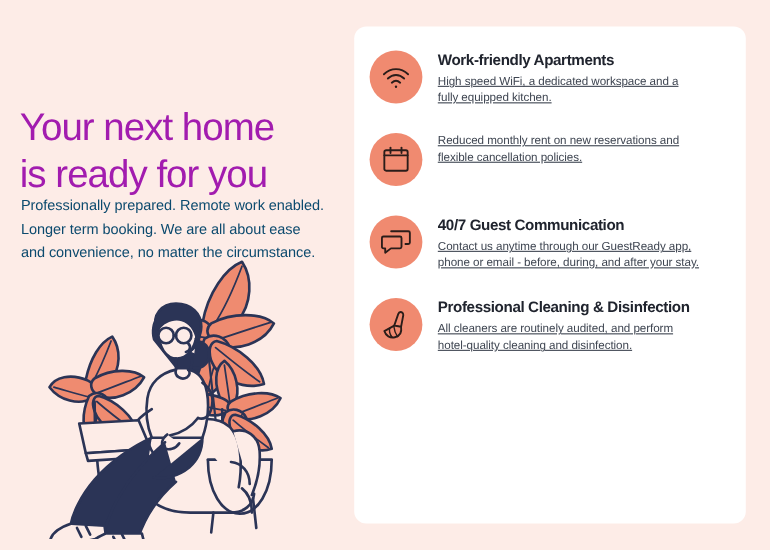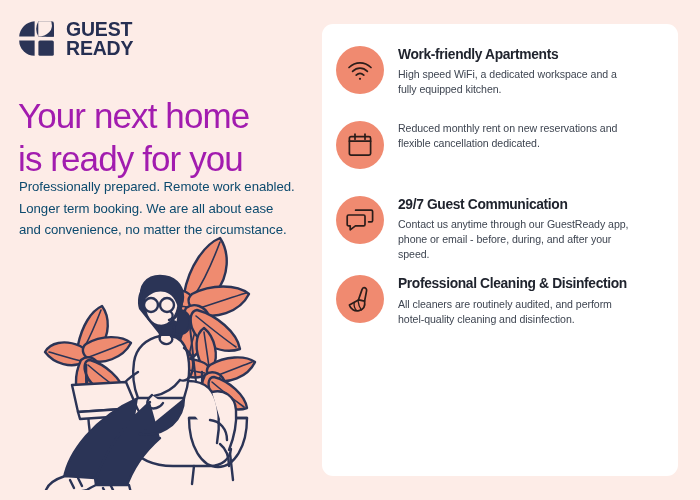--- a/index.html
+++ b/index.html
@@ -131,44 +131,30 @@
     letter-spacing: -0.35px;
     line-height: 1.25;
     margin-bottom: 4px;
   }
   .feature-desc {
     font-size: 10.6px;
     line-height: 1.42;
     color: #3e4551;
     letter-spacing: -0.06px;
     max-width: 240px;
+    text-decoration: underline;
   }
 </style>
 </head>
 <body>
 
 <div class="page">
 
   <div class="left-col">
 
-    <div class="brand">
-      <svg class="brand-mark" viewBox="0 0 37 37">
-        <path d="M16.6 1.2 A16.4 16.4 0 0 0 1.2 16.6 L16.6 16.6 Z" fill="#2b3456"></path>
-        <path d="M20.4 1.2 L35.8 1.2 L35.8 16.6 L20.4 16.6 A15.4 15.4 0 0 1 20.4 1.2 Z" fill="#2b3456" transform="translate(0,0)"></path>
-        <path d="M20.4 16.6 L20.4 1.2 L35.8 1.2 A15.4 15.4 0 0 1 20.4 16.6 Z" fill="#fdece7"></path>
-        <path d="M20.4 1.2 L35.8 1.2 L35.8 16.6 L20.4 16.6 Z" fill="none"></path>
-        <path d="M20.4 1.2 L33.3 1.2 A2.5 2.5 0 0 1 35.8 3.7 L35.8 16.6 L20.4 16.6 Z" fill="#2b3456"></path>
-        <path d="M35.8 1.2 A15.4 15.4 0 0 1 20.4 16.6 L20.4 1.2 Z" fill="#fdece7"></path>
-        <path d="M33.3 1.2 A2.5 2.5 0 0 1 35.8 3.7 L35.8 16.6 L28.1 16.6 A14 14 0 0 0 33.3 1.2 Z" fill="#2b3456"></path>
-        <path d="M1.2 20.4 L16.6 20.4 L16.6 35.8 A15.4 15.4 0 0 1 1.2 20.4 Z" fill="#2b3456"></path>
-        <rect x="20.4" y="20.4" width="15.4" height="15.4" rx="1.6" fill="#2b3456"></rect>
-      </svg>
-      <div class="brand-word">GUEST
-READY</div>
-    </div>
 
     <h1 class="headline">Your next home
 is ready for you</h1>
 
     <p class="subcopy">Professionally prepared. Remote work enabled. Longer term booking. We are all about ease and convenience, no matter the circumstance.</p>
 
     <svg class="illustration" viewBox="0 0 282 268">
       <g fill="none" stroke="#2b3456" stroke-width="2.4" stroke-linecap="round" stroke-linejoin="round">
 
         <g>
@@ -301,35 +287,35 @@
         <div class="feature-row">
           <div class="feature-icon">
             <svg width="26" height="26" viewBox="0 0 26 26" fill="none" stroke="#2b1d1a" stroke-width="1.7" stroke-linecap="round" stroke-linejoin="round">
               <rect x="2.4" y="4.6" width="21.2" height="18.6" rx="1.6"></rect>
               <path d="M2.4 9.2 L23.6 9.2"></path>
               <path d="M8 2.2 L8 7.2"></path>
               <path d="M18 2.2 L18 7.2"></path>
             </svg>
           </div>
           <div class="feature-text">
-            <div class="feature-desc">Reduced monthly rent on new reservations and flexible cancellation dedicated.</div>
+            <div class="feature-desc">Reduced monthly rent on new reservations and flexible cancellation policies.</div>
           </div>
         </div>
 
 
         <div class="feature-row">
           <div class="feature-icon">
             <svg width="28" height="26" viewBox="0 0 28 26" fill="none" stroke="#2b1d1a" stroke-width="1.7" stroke-linecap="round" stroke-linejoin="round">
               <path d="M9.6 3.2 L25.2 3.2 C26.0 3.2 26.6 3.8 26.6 4.6 L26.6 13.4 C26.6 14.2 26.0 14.8 25.2 14.8 L22.6 14.8" fill="#f08a70"></path>
               <path d="M2.6 8.0 L17.6 8.0 C18.4 8.0 19.0 8.6 19.0 9.4 L19.0 17.4 C19.0 18.2 18.4 18.8 17.6 18.8 L9.4 18.8 L4.2 22.8 L4.2 18.8 L2.6 18.8 C1.8 18.8 1.2 18.2 1.2 17.4 L1.2 9.4 C1.2 8.6 1.8 8.0 2.6 8.0 Z" fill="#f08a70"></path>
             </svg>
           </div>
           <div class="feature-text">
-            <div class="feature-title">29/7 Guest Communication</div>
-            <div class="feature-desc">Contact us anytime through our GuestReady app, phone or email - before, during, and after your speed.</div>
+            <div class="feature-title">40/7 Guest Communication</div>
+            <div class="feature-desc">Contact us anytime through our GuestReady app, phone or email - before, during, and after your stay.</div>
           </div>
         </div>
 
         <div class="feature-row">
           <div class="feature-icon">
             <svg width="28" height="28" viewBox="0 0 28 28" fill="none" stroke="#2b1d1a" stroke-width="1.7" stroke-linecap="round" stroke-linejoin="round">
               <path d="M18.0 2.6 C19.6 2.6 20.8 4.0 20.6 5.6 L18.6 16.2 L12.4 15.0 L16.0 4.6 C16.4 3.4 17.0 2.6 18.0 2.6 Z" fill="#f08a70"></path>
               <path d="M12.4 15.0 L18.6 16.2 C19.4 21.0 17.4 24.6 13.0 25.6 C8.6 26.6 4.6 24.2 3.4 20.0 L12.4 15.0 Z" fill="#f08a70"></path>
               <path d="M8.2 17.4 C7.8 20.4 8.6 23.4 10.4 25.4" stroke-width="1.3"></path>
               <path d="M12.0 15.6 C12.4 19.0 13.6 22.6 15.4 25.0" stroke-width="1.3"></path>

